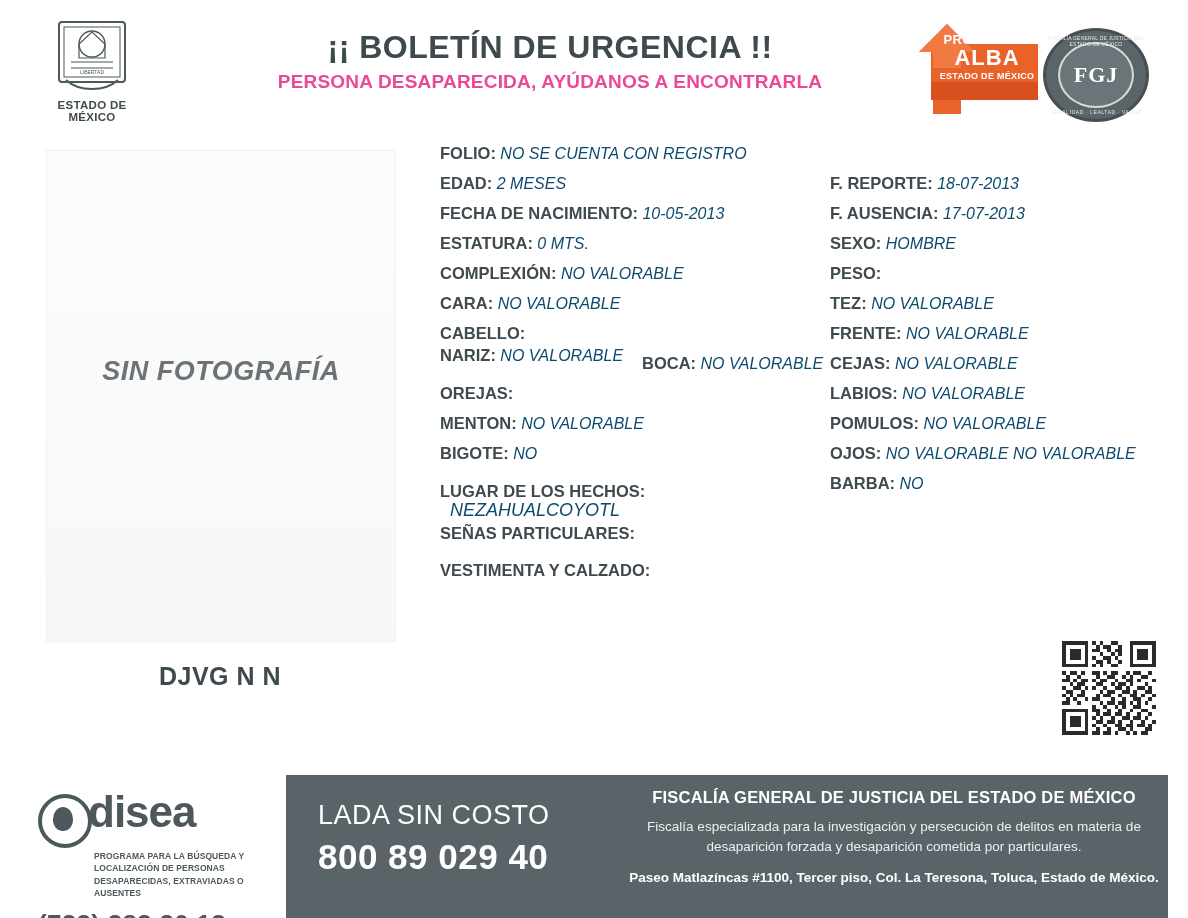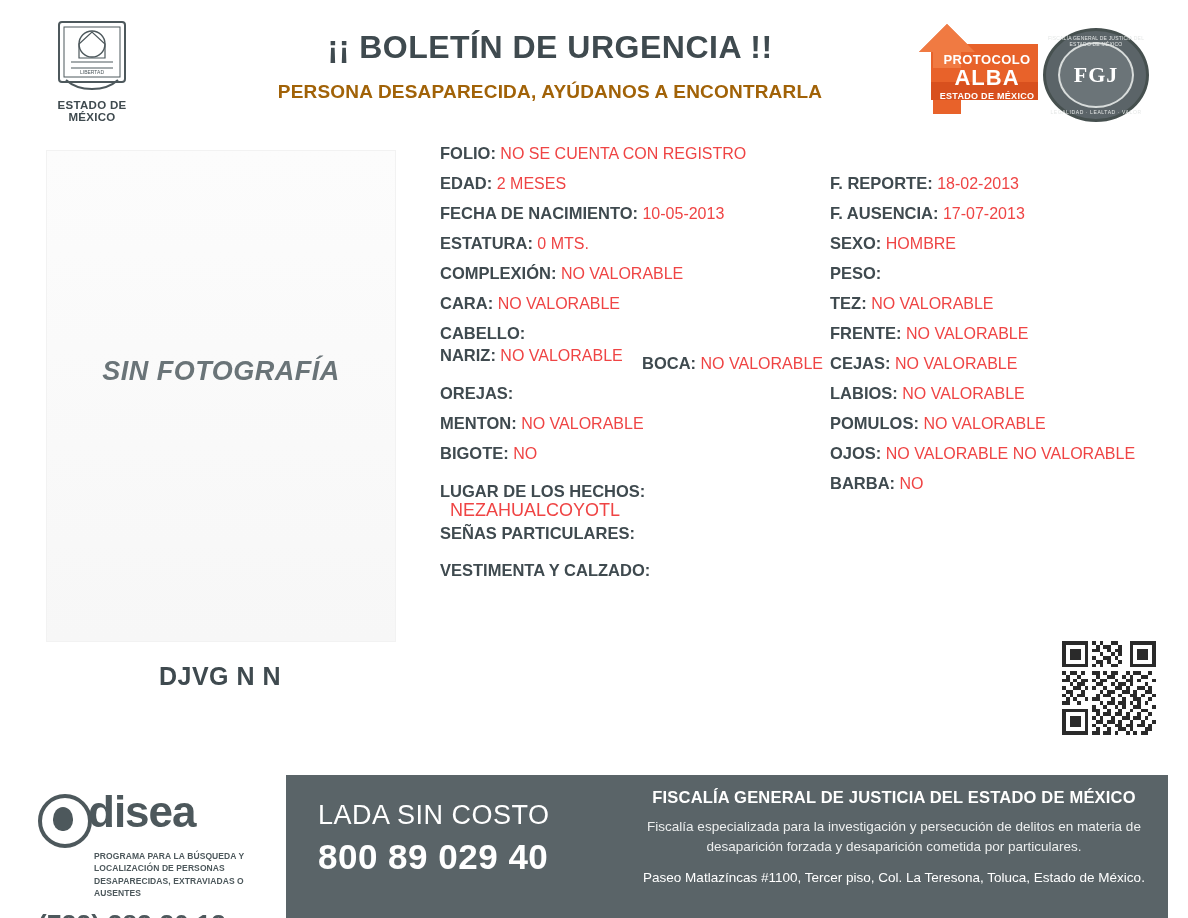--- a/index.html
+++ b/index.html
@@ -29,31 +29,31 @@
   }
   .title-block{
     position:absolute;left:200px;top:30px;width:700px;text-align:center;
   }
   .title-main{
     font-size:32px;font-weight:bold;letter-spacing:.5px;
     color:#3f4a4f;line-height:1.1;
   }
   .title-sub{
     font-size:19px;font-weight:bold;letter-spacing:.2px;
-    color:#a16207;margin-top:16px;
+    color:#ec4899;margin-top:6px;
   }
   
   .alba{
     position:absolute;left:903px;top:22px;width:135px;height:92px;
   }
   .alba-arrow{
     position:absolute;left:0;top:0;
   }
   .alba-text{
-    position:absolute;left:36px;top:30px;width:96px;text-align:center;
+    position:absolute;left:36px;top:10px;width:96px;text-align:center;
     color:#ffffff;
   }
   .alba-t1{font-size:13px;font-weight:bold;letter-spacing:.4px;}
   .alba-t2{font-size:22px;font-weight:bold;letter-spacing:1px;line-height:1;}
   .alba-t3{font-size:9px;font-weight:bold;letter-spacing:.3px;margin-top:2px;}
   
   .fgj{
     position:absolute;left:1043px;top:28px;width:106px;height:94px;
   }
   .fgj-outer{
@@ -95,21 +95,21 @@
   .person-name{
     position:absolute;left:46px;top:662px;width:348px;text-align:center;
     font-size:25px;font-weight:bold;color:#3f4a4f;letter-spacing:.5px;
   }
   
   .fields{
     position:absolute;left:430px;top:138px;width:760px;height:470px;
   }
   .row{position:absolute;}
   .lbl{font-weight:bold;font-size:16.5px;color:#3f4a4f;}
-  .val{font-size:16px;color:#ef4444;}
+  .val{font-size:16px;color:#0c4a6e;font-style:italic;}
   .val.small{font-size:18px;}
   .colL{left:10px;}
   .colR{left:400px;}
   
   .qr{
     position:absolute;left:1062px;top:641px;width:94px;height:94px;
   }
   .qr canvas, .qr svg{display:block;}
   
   .footer-bar{
@@ -119,21 +119,21 @@
   .lada{
     position:absolute;left:318px;top:800px;width:300px;color:#ffffff;
   }
   .lada-1{font-size:27px;font-weight:normal;letter-spacing:.5px;}
   .lada-2{font-size:35px;font-weight:bold;letter-spacing:.5px;margin-top:6px;}
   .fiscalia{
     position:absolute;left:620px;top:788px;width:548px;text-align:center;color:#ffffff;
   }
   .fg-title{font-size:16.5px;font-weight:bold;letter-spacing:.2px;}
   .fg-desc{font-size:13.5px;line-height:1.45;margin-top:10px;color:#eceeee;}
-  .fg-addr{font-size:13.5px;font-weight:normal;line-height:1.45;margin-top:12px;}
+  .fg-addr{font-size:13.5px;font-weight:bold;line-height:1.45;margin-top:12px;}
   
   .odisea{
     position:absolute;left:38px;top:790px;width:250px;
   }
   .odisea-logo{
     display:flex;align-items:flex-start;
   }
   .od-icon{
     width:46px;height:46px;border:4px solid #4d585c;border-radius:50%;
     position:relative;flex:0 0 auto;margin-top:4px;
@@ -216,21 +216,21 @@
     <span class="lbl">FOLIO:</span>
     <span class="val">NO SE CUENTA CON REGISTRO</span>
   </div>
 
   <div class="row colL" style="top:36px;">
     <span class="lbl">EDAD:</span>
     <span class="val">2 MESES</span>
   </div>
   <div class="row colR" style="top:36px;">
     <span class="lbl">F. REPORTE:</span>
-    <span class="val">18-02-2013</span>
+    <span class="val">18-07-2013</span>
   </div>
 
   <div class="row colL" style="top:66px;">
     <span class="lbl">FECHA DE NACIMIENTO:</span>
     <span class="val">10-05-2013</span>
   </div>
   <div class="row colR" style="top:66px;">
     <span class="lbl">F. AUSENCIA:</span>
     <span class="val">17-07-2013</span>
   </div>

